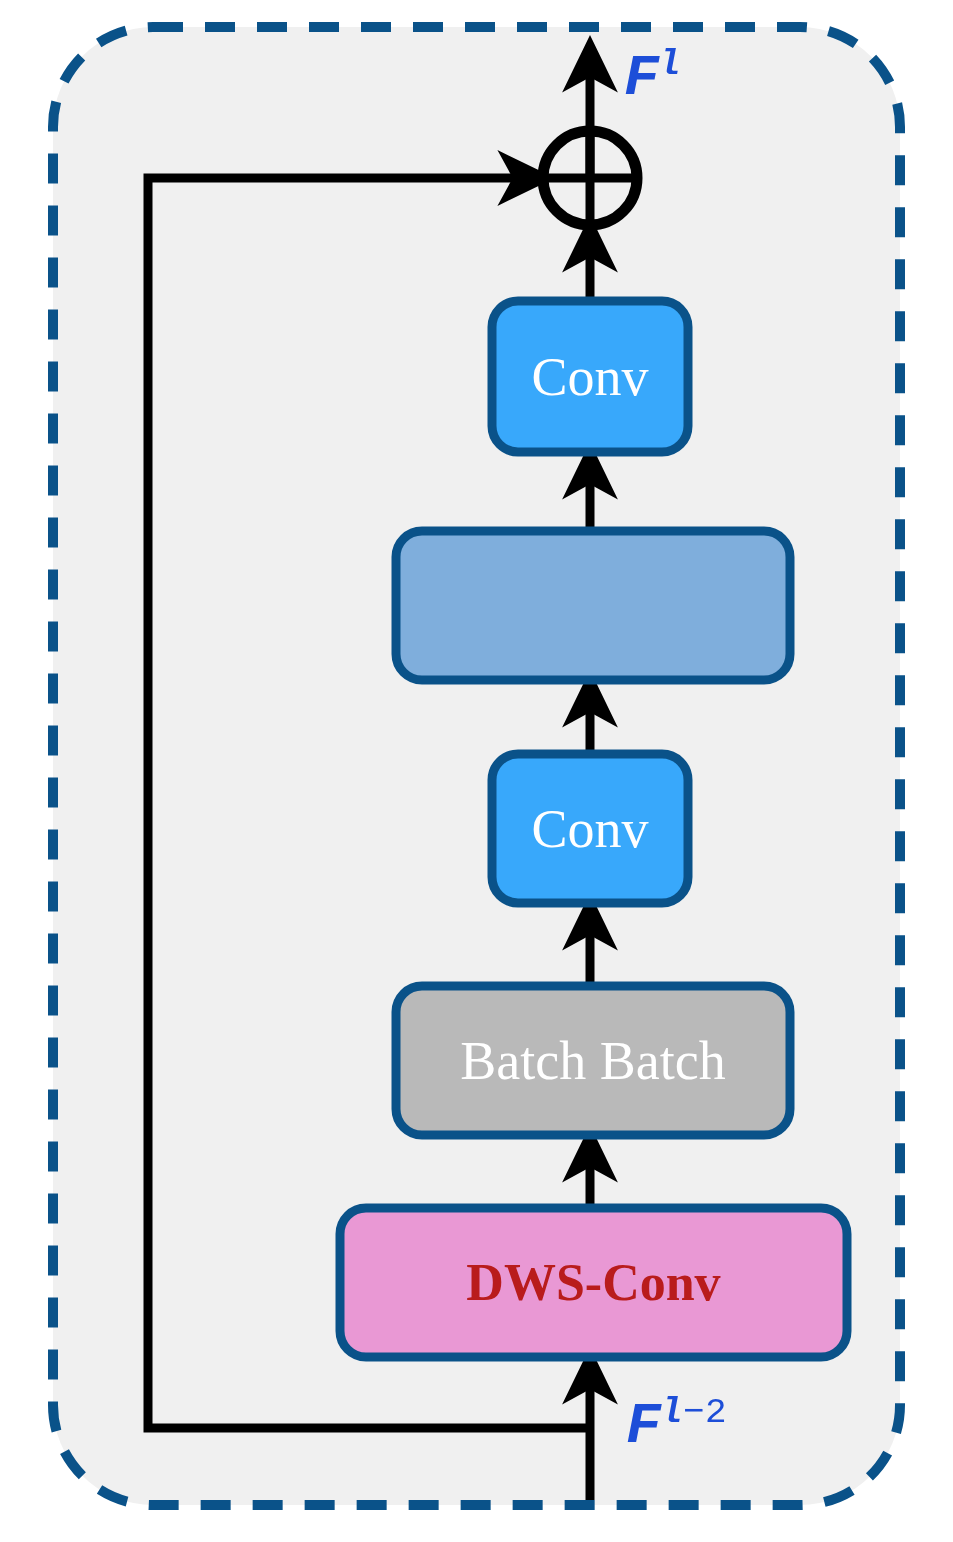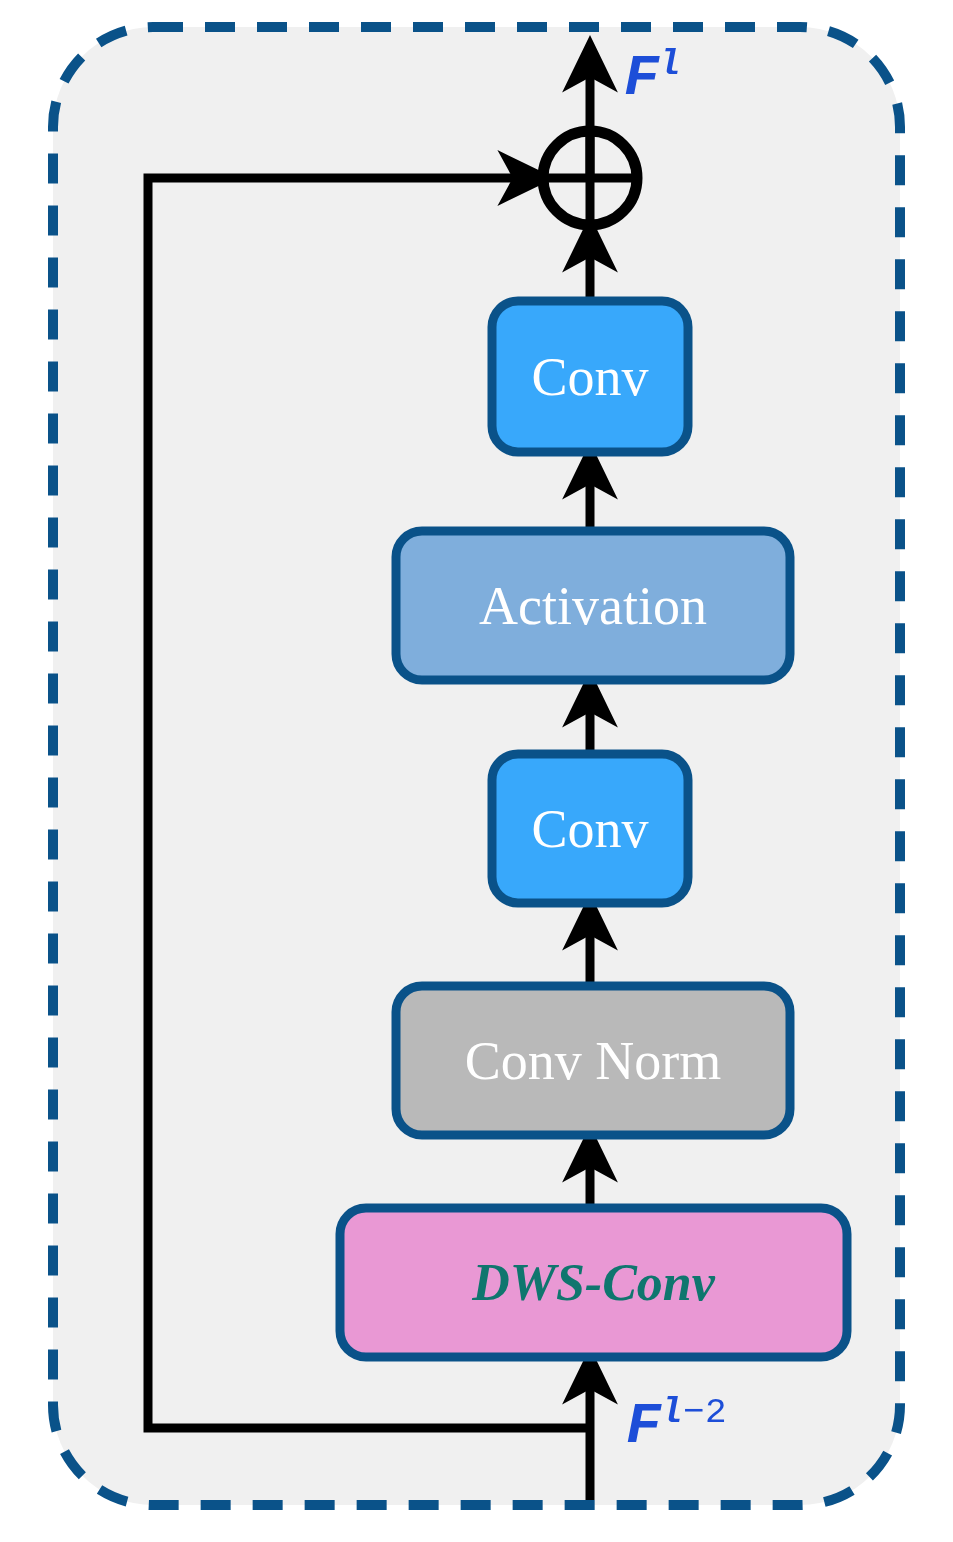--- a/index.html
+++ b/index.html
@@ -15,21 +15,21 @@
   
   .blk-label{
     position:absolute;
     display:flex;align-items:center;justify-content:center;
     text-align:center;
     white-space:nowrap;
     pointer-events:none;
     font-family:"Liberation Serif", serif;
   }
   .blk-label.white{color:#ffffff;text-align:center;}
-  .blk-label.black{color:#0f766e;font-weight:bold;font-style:italic;}
+  .blk-label.black{color:#b91c1c;font-weight:bold;}
 
   .math-label{
     position:absolute;
     color:#1d4ed8;
     font-family:Liberation Mono, monospace;
     font-weight:bold;
     font-style:italic;
     white-space:nowrap;
     pointer-events:none;
   }
@@ -96,25 +96,24 @@
       <circle cx="590" cy="178" r="47" fill="none" stroke="#000" stroke-width="11"></circle>
       <line x1="590" y1="128" x2="590" y2="228" stroke="#000" stroke-width="9"></line>
       <line x1="540" y1="178" x2="640" y2="178" stroke="#000" stroke-width="9"></line>
     </g>
 
     <line x1="590" y1="175" x2="590" y2="62" stroke="#000" stroke-width="9" marker-end="url(#arrowhead)"></line>
   </svg>
 
   <div class="blk-label white" style="left:492px;top:301px;width:196px;height:151px;font-size:54px;">Conv</div>
 
-  <div class="blk-label white" style="left:396px;top:531px;width:394px;height:149px;font-size:54px;">Activation</div>
 
   <div class="blk-label white" style="left:492px;top:754px;width:196px;height:149px;font-size:54px;">Conv</div>
 
-  <div class="blk-label white" style="left:396px;top:986px;width:394px;height:149px;font-size:54px;">Conv Norm</div>
+  <div class="blk-label white" style="left:396px;top:986px;width:394px;height:149px;font-size:54px;">Batch Batch</div>
 
   <div class="blk-label black" style="left:340px;top:1208px;width:507px;height:149px;font-size:52px;">DWS-Conv</div>
 
   <div class="math-label" style="left:624px;top:44px;font-size:58px;">
     <span>F</span><sup><span>l</span><span class="op"></span><span class="num"></span></sup>
   </div>
 
 
   <div class="math-label" style="left:626px;top:1392px;font-size:58px;text-align:center;">
     <span>F</span><sup><span>l</span><span class="op">−</span><span class="num">2</span></sup>

